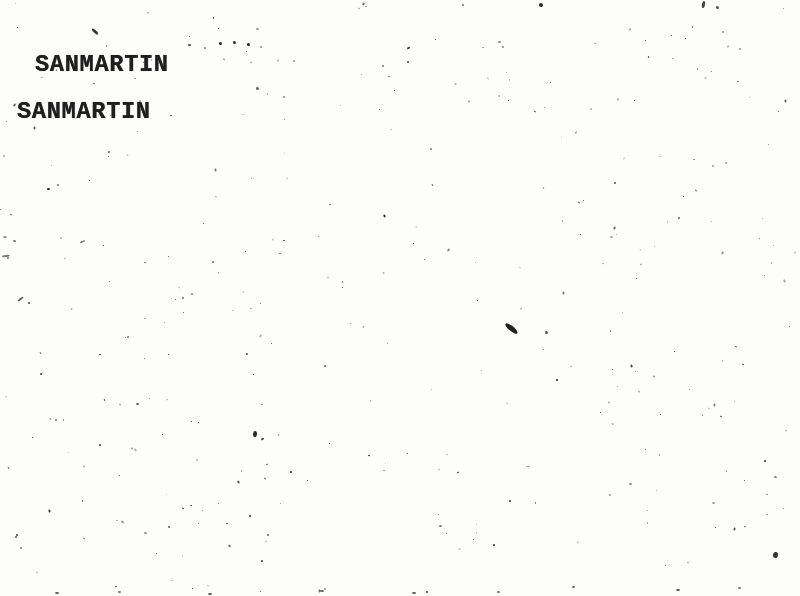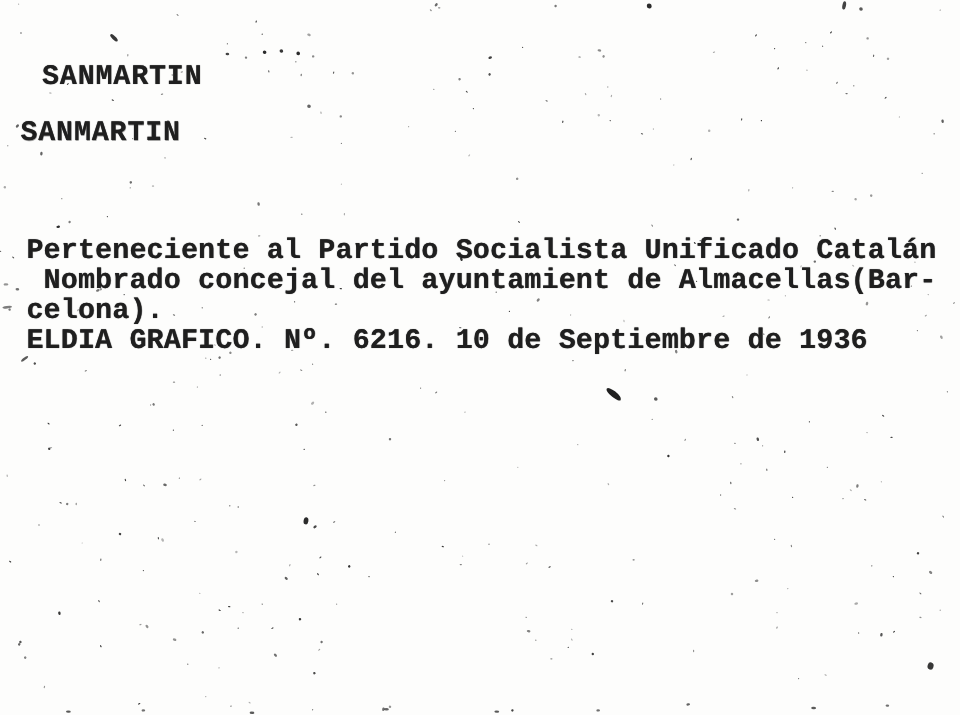--- a/index.html
+++ b/index.html
@@ -48,26 +48,20 @@
 </head>
 <body>
 
 <div class="scan">
 
   <div class="typeline head" style="left:35px;top:52px">SANMARTIN</div>
 
 
   <div class="typeline head" style="left:17px;top:99px">SANMARTIN</div>
 
-  <div class="bodyblock">
-    <div class="typeline">Perteneciente al Partido Socialista Unificado Catalán</div>
-    <div class="typeline"> Nombrado concejal del ayuntamient de Almacellas(Bar-</div>
-    <div class="typeline">celona).</div>
-    <div class="typeline">ELDIA GRAFICO. Nº. 6216. 10 de Septiembre de 1936</div>
-  </div>
 
   <div class="noise" id="noise">
       <i style="left: 36px; top: 572px; width: 2px; height: 1px; opacity: 0.45; transform: rotate(107deg);"></i>
       <i style="left: 329px; top: 204px; width: 2px; height: 1px; opacity: 0.62; transform: rotate(139deg);"></i>
       <i style="left: 634px; top: 100px; width: 1px; height: 1px; opacity: 0.89; transform: rotate(113deg);"></i>
       <i style="left: 764px; top: 275px; width: 1px; height: 1px; opacity: 0.57; transform: rotate(73deg);"></i>
       <i style="left: 407px; top: 453px; width: 1px; height: 1px; opacity: 0.74; transform: rotate(72deg);"></i>
       <i style="left: 265px; top: 541px; width: 2px; height: 1px; opacity: 0.41; transform: rotate(139deg);"></i>
       <i style="left: 683px; top: 196px; width: 1px; height: 1px; opacity: 0.77; transform: rotate(62deg);"></i>
       <i style="left: 198px; top: 523px; width: 1px; height: 1px; opacity: 0.78; transform: rotate(1deg);"></i>

